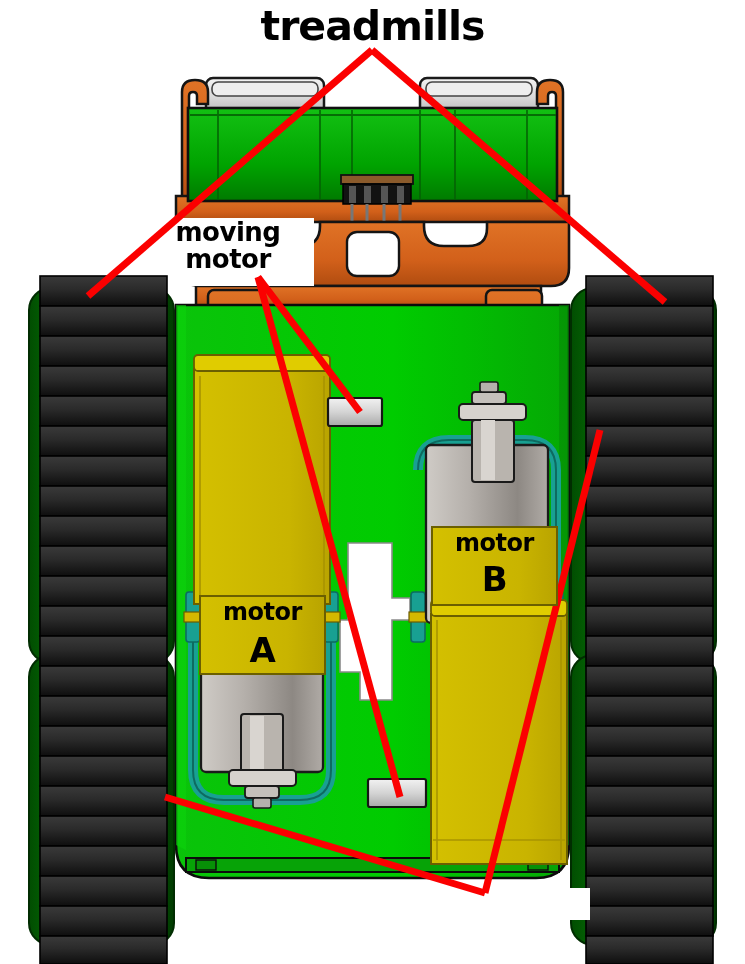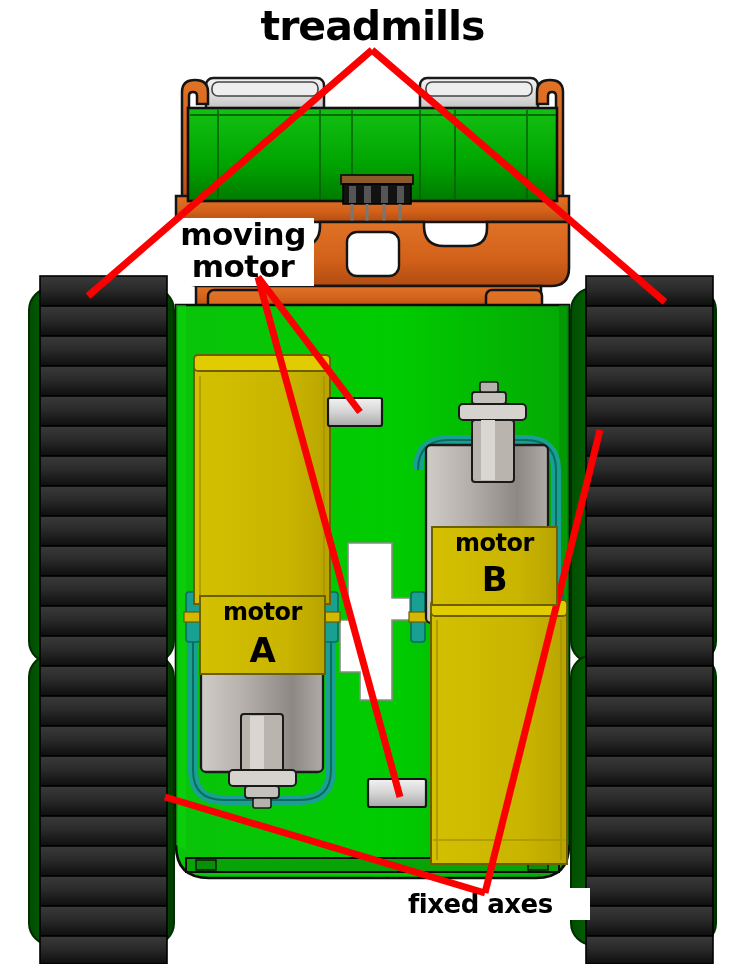--- a/index.html
+++ b/index.html
@@ -10,21 +10,21 @@
   }
   #stage{position:absolute;left:0;top:0;width:657px;height:964px;}
   #art{position:absolute;left:0;top:0;}
   .lbl{
     position:absolute;color:#000;font-weight:bold;
     font-family:"DejaVu Sans","Liberation Sans",sans-serif;
     white-space:pre;line-height:1.02;letter-spacing:-0.5px;
     -webkit-font-smoothing:none;
   }
   #lbl-title{left:0;top:6px;width:745px;text-align:center;font-size:41px;letter-spacing:-1px;}
-  #lbl-moving{left:173px;top:219px;width:140px;text-align:center;font-size:31px;}
+  #lbl-moving{left:158px;top:219px;width:140px;text-align:center;font-size:26px;}
   #lbl-fixed{left:408px;top:891px;font-size:26px;}
   #lbl-motor-a{left:205px;top:600px;width:115px;text-align:center;font-size:24px;}
   #lbl-motor-a-id{left:205px;top:633px;width:115px;text-align:center;font-size:34px;}
   #lbl-motor-b{left:437px;top:531px;width:115px;text-align:center;font-size:24px;}
   #lbl-motor-b-id{left:437px;top:562px;width:115px;text-align:center;font-size:34px;}
 </style>
 </head>
 <body>
 
 <div id="stage">
@@ -276,21 +276,20 @@
   <g>
     <rect x="200" y="596" width="125" height="78" fill="url(#gYellow)" stroke="#6b5f00" stroke-width="2"></rect>
     <rect x="432" y="527" width="125" height="78" fill="url(#gYellow)" stroke="#6b5f00" stroke-width="2"></rect>
   </g>
 </svg>
 
 <div class="lbl" id="lbl-title">treadmills</div>
 
 <div class="lbl" id="lbl-moving"><span>moving</span><br><span>motor</span></div>
 
-<div class="lbl" id="lbl-fixed">fixed axes</div>
 
 <div class="lbl" id="lbl-motor-a">motor</div>
 <div class="lbl" id="lbl-motor-a-id">A</div>
 
 <div class="lbl" id="lbl-motor-b">motor</div>
 <div class="lbl" id="lbl-motor-b-id">B</div>
 
 </div>
 
 </body></html>

